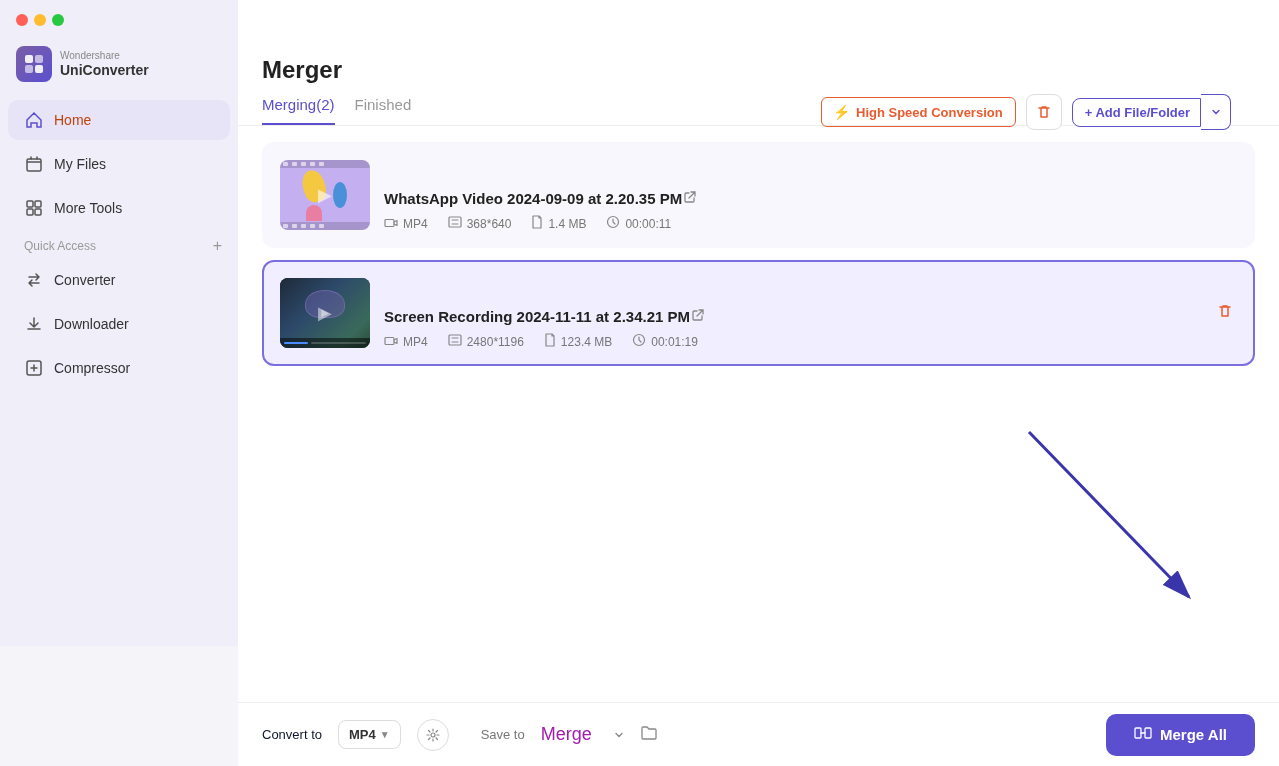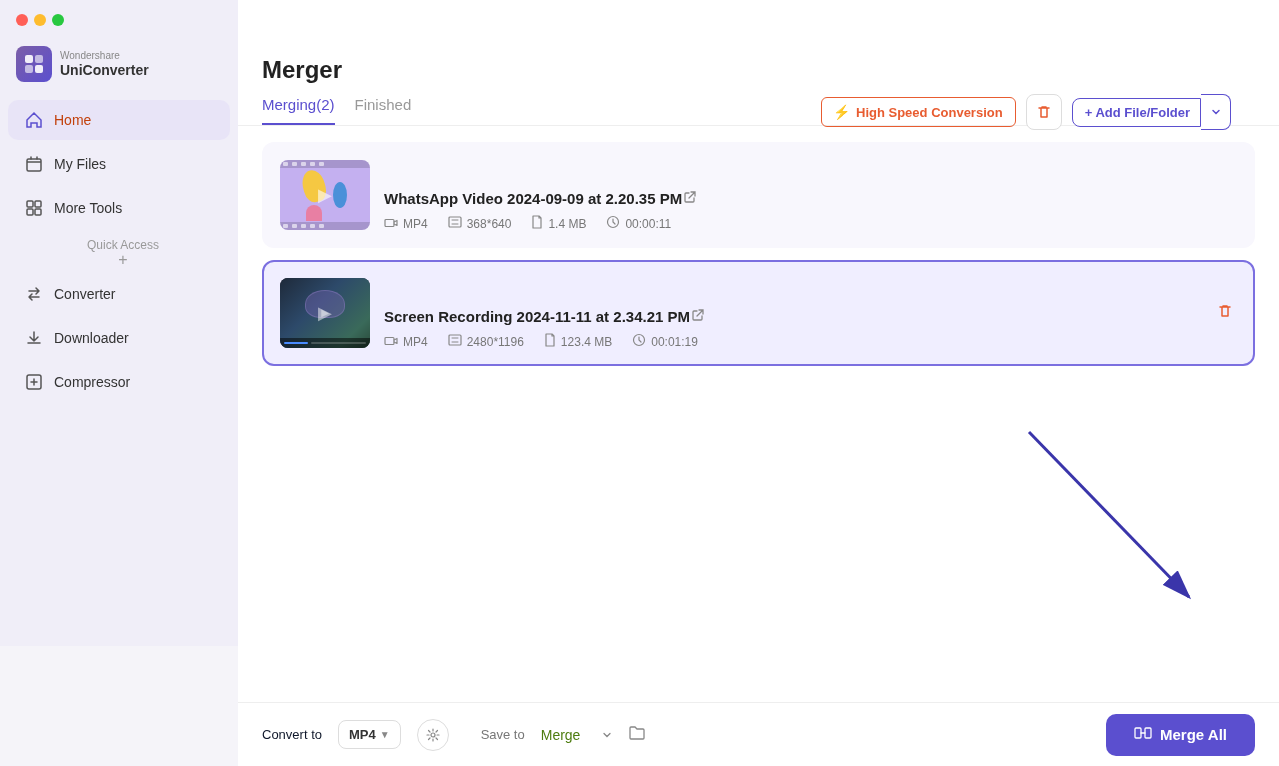--- a/index.html
+++ b/index.html
@@ -103,21 +103,20 @@
     }
 
     .section-label {
       display: flex;
       align-items: center;
       justify-content: space-between;
       padding: 8px 16px 4px 24px;
       font-size: 12px;
       color: #999;
       font-weight: 500;
-      flex-direction: column;
     }
 
     .section-label .plus-btn {
       cursor: pointer;
       color: #999;
       font-size: 16px;
       line-height: 1;
     }
 
     
@@ -377,22 +376,22 @@
     .save-label {
       font-size: 13px;
       color: #777;
       margin-left: 16px;
     }
 
     .save-location {
       display: flex;
       align-items: center;
       gap: 22px;
-      font-size: 14px;
-      color: #4d7c0f;
+      font-size: 18px;
+      color: #a21caf;
       font-weight: 500;
     }
 
     .folder-icon-btn {
       cursor: pointer;
       color: #888;
       font-size: 16px;
     }
 
     .merge-all-btn {

